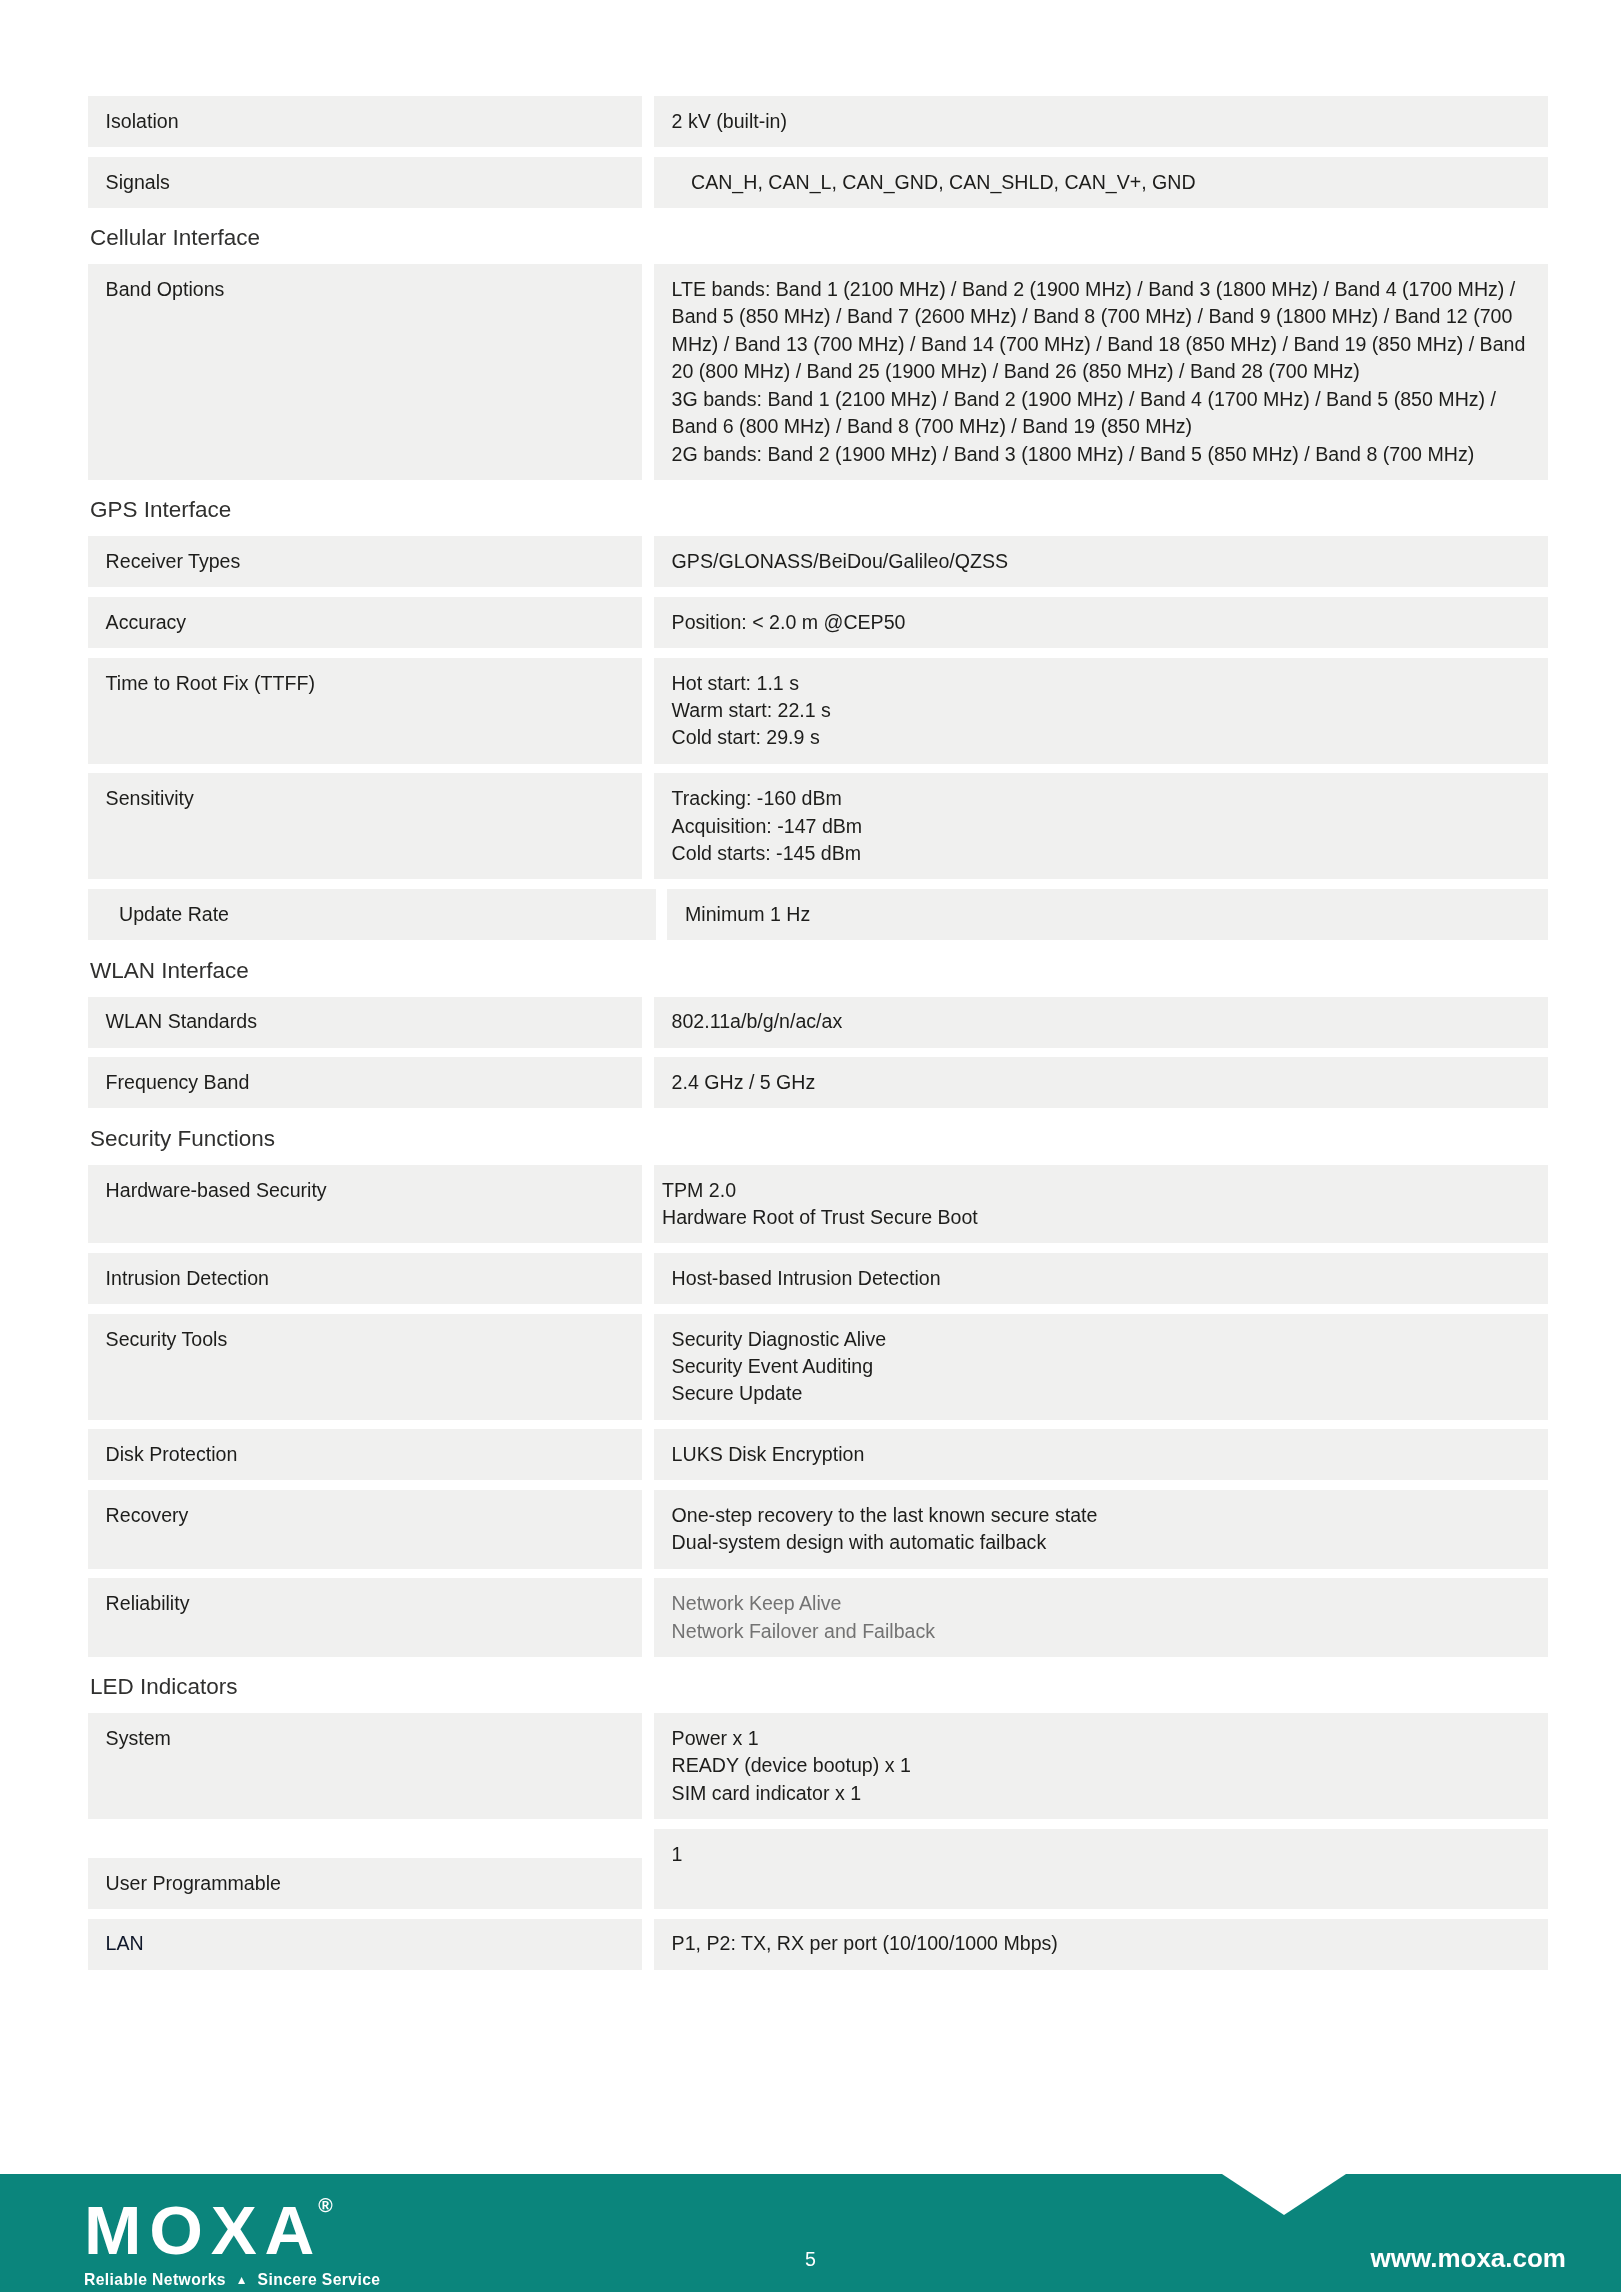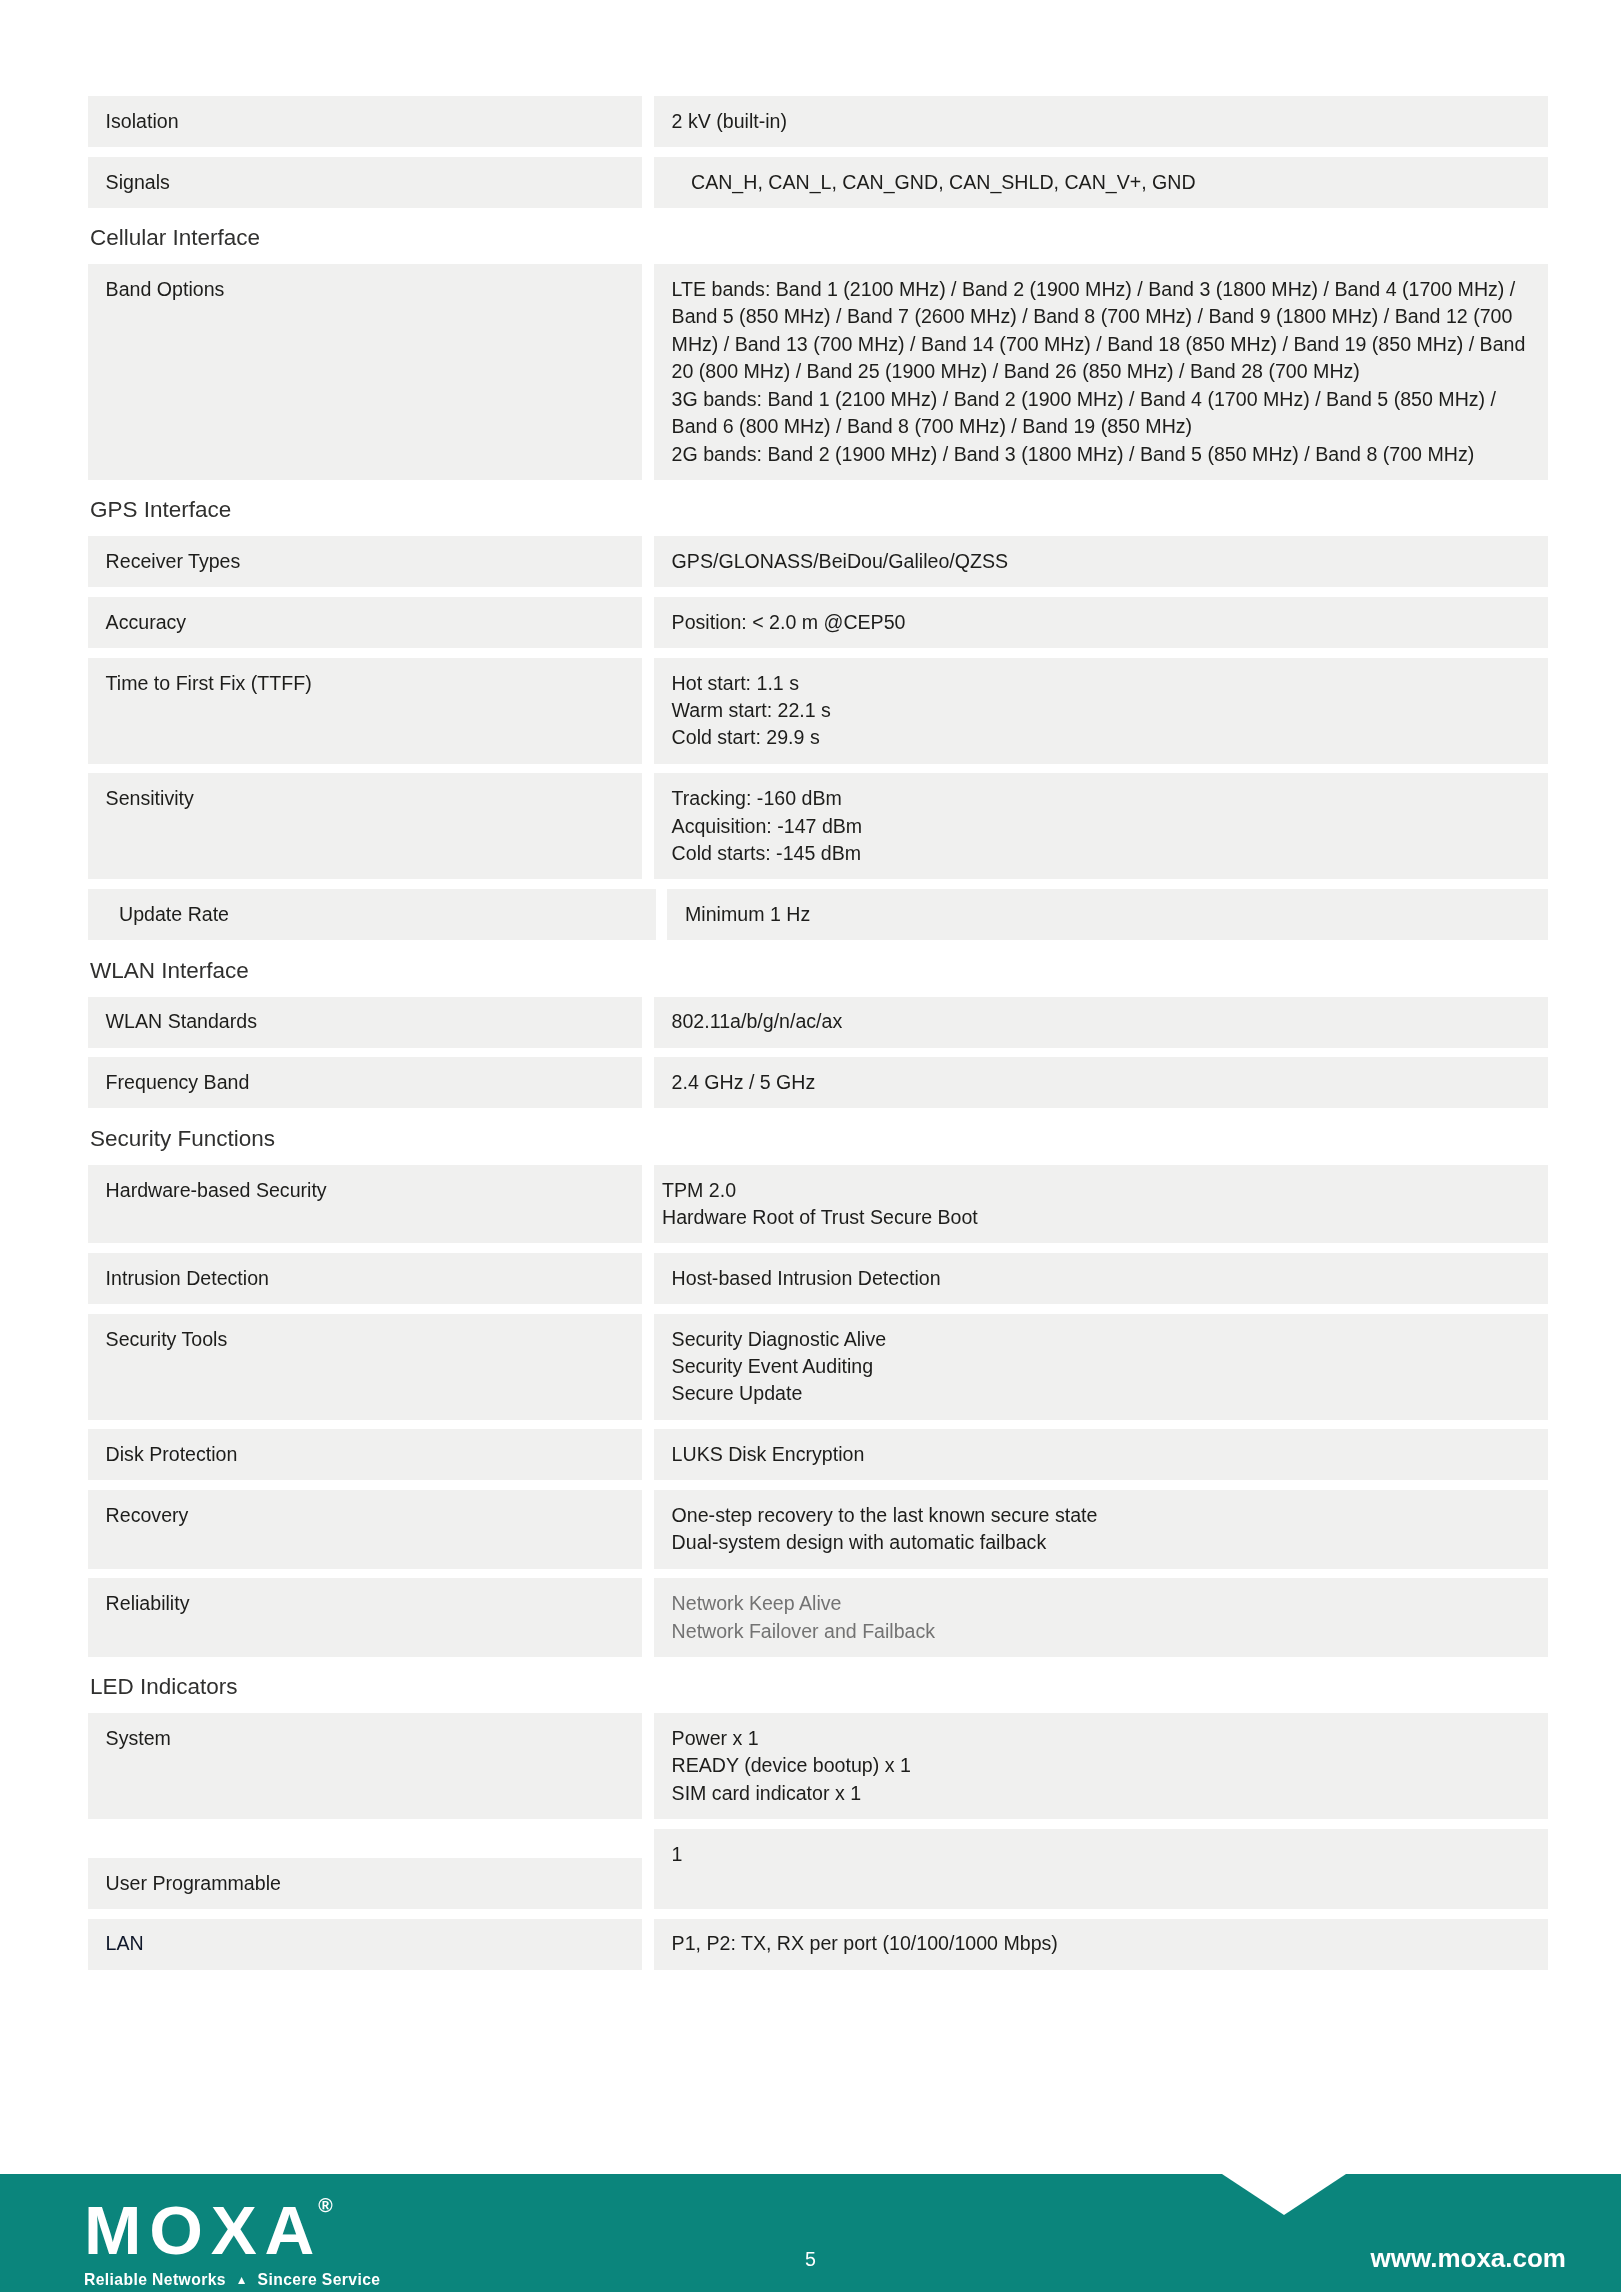--- a/index.html
+++ b/index.html
@@ -141,21 +141,21 @@
       <div class="section-title">GPS Interface</div>
       <div class="spec-row">
         <div class="cell label" style="background: rgb(240, 240, 239); color: rgb(29, 29, 27);">Receiver Types</div>
         <div class="cell value" style="background: rgb(240, 240, 239); color: rgb(29, 29, 27);">GPS/GLONASS/BeiDou/Galileo/QZSS</div>
       </div>
       <div class="spec-row">
         <div class="cell label" style="background: rgb(240, 240, 239); color: rgb(29, 29, 27);">Accuracy</div>
         <div class="cell value" style="background: rgb(240, 240, 239); color: rgb(29, 29, 27);">Position: &lt; 2.0 m @CEP50</div>
       </div>
       <div class="spec-row">
-        <div class="cell label" style="background: rgb(240, 240, 239); color: rgb(29, 29, 27);">Time to First Fix (TTFF)</div>
+        <div class="cell label" style="background: rgb(240, 240, 239); color: rgb(29, 29, 27);">Time to Root Fix (TTFF)</div>
         <div class="cell value" style="background: rgb(240, 240, 239); color: rgb(29, 29, 27);">Hot start: 1.1 s
 Warm start: 22.1 s
 Cold start: 29.9 s</div>
       </div>
       <div class="spec-row">
         <div class="cell label" style="background: rgb(240, 240, 239); color: rgb(29, 29, 27);">Sensitivity</div>
         <div class="cell value" style="background: rgb(240, 240, 239); color: rgb(29, 29, 27);">Tracking: -160 dBm
 Acquisition: -147 dBm
 Cold starts: -145 dBm</div>
       </div>

